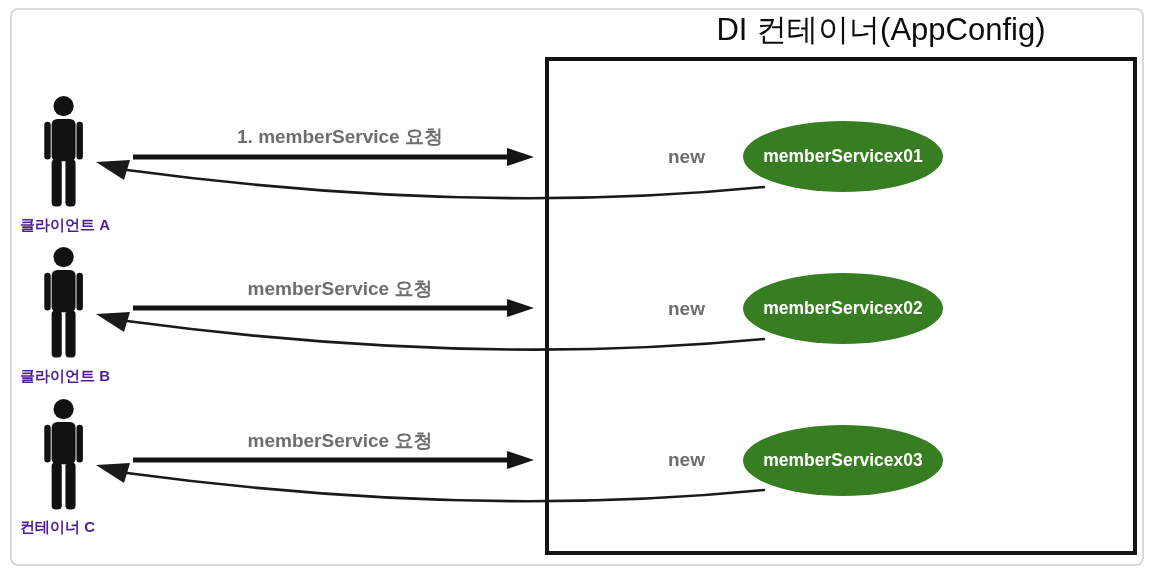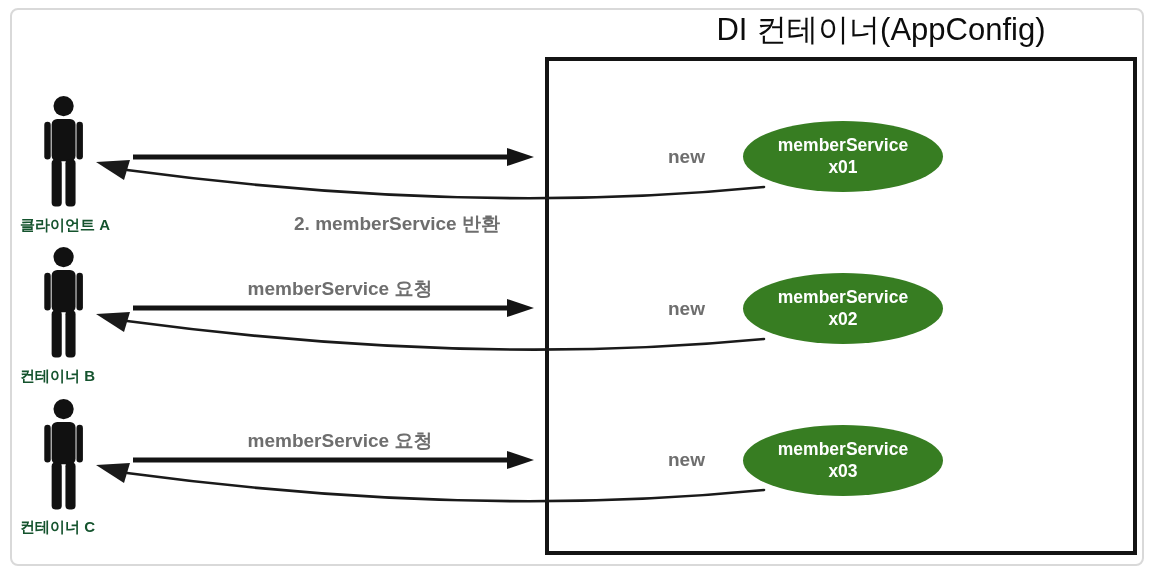--- a/index.html
+++ b/index.html
@@ -16,37 +16,37 @@
     border:4px solid var(--line);box-sizing:border-box;background:#ffffff;
   }
   .title{
     position:absolute;left:585px;top:8px;width:592px;height:44px;
     text-align:center;font-size:31px;font-weight:400;color:#0c0c0c;line-height:44px;
     letter-spacing:0px;white-space:nowrap;
   }
   svg.overlay{position:absolute;left:0;top:0;width:1152px;height:572px;}
   .client-label{
     position:absolute;left:14px;width:130px;text-align:left;
-    font-size:15px;font-weight:700;color:#14532d;white-space:nowrap;padding-left:6px;
+    font-size:15px;font-weight:700;color:#4c1d95;white-space:nowrap;padding-left:6px;
   }
   .req-label{
     position:absolute;width:330px;text-align:center;
     font-size:19px;font-weight:700;color:var(--gray);white-space:nowrap;
   }
   .ret-label{
     position:absolute;width:330px;text-align:center;
     font-size:19px;font-weight:700;color:var(--gray);white-space:nowrap;
   }
   .new-label{
     position:absolute;width:62px;text-align:left;
     font-size:19px;font-weight:700;color:var(--gray);
   }
   .service-ellipse{
     position:absolute;left:743px;width:200px;height:71px;border-radius:50%;
-    background:var(--green);color:#ffffff;display:flex;flex-direction:column;
+    background:var(--green);color:#ffffff;display:flex;flex-direction:row;
     align-items:center;justify-content:center;font-size:17.5px;font-weight:700;
     line-height:1.22;
   }
 </style>
 </head>
 <body>
 
 <div id="stage">
 
   <div class="outer-frame"></div>
@@ -97,30 +97,30 @@
     <g>
       <line x1="133" y1="460" x2="507" y2="460" stroke="#141414" stroke-width="5"></line>
       <polygon points="507,451 507,469 534,460" fill="#141414"></polygon>
     </g>
     <g>
       <path d="M 764 490 Q 470 519 127 473" fill="none" stroke="#1a1a1a" stroke-width="2.6" stroke-linecap="round"></path>
       <polygon points="96,465 130,463 124,483" fill="#1a1a1a"></polygon>
     </g>
   </svg>
 
-  <div class="ret-label" style="left:232px;top:211px">2. memberService 반환</div>
+  <div class="req-label" style="left:175px;top:124px">1. memberService 요청</div>
   <div class="client-label" style="top:216px">클라이언트 A</div>
   <div class="new-label" style="left:668px;top:146px">new</div>
   <div class="service-ellipse" style="top:121px">
     <span>memberService</span>
     <span>x01</span>
   </div>
 
   <div class="req-label" style="left:175px;top:276px">memberService 요청</div>
-  <div class="client-label" style="top:367px">컨테이너 B</div>
+  <div class="client-label" style="top:367px">클라이언트 B</div>
   <div class="new-label" style="left:668px;top:298px">new</div>
   <div class="service-ellipse" style="top:273px">
     <span>memberService</span>
     <span>x02</span>
   </div>
 
   <div class="req-label" style="left:175px;top:428px">memberService 요청</div>
   <div class="client-label" style="top:518px">컨테이너 C</div>
   <div class="new-label" style="left:668px;top:449px">new</div>
   <div class="service-ellipse" style="top:425px">

